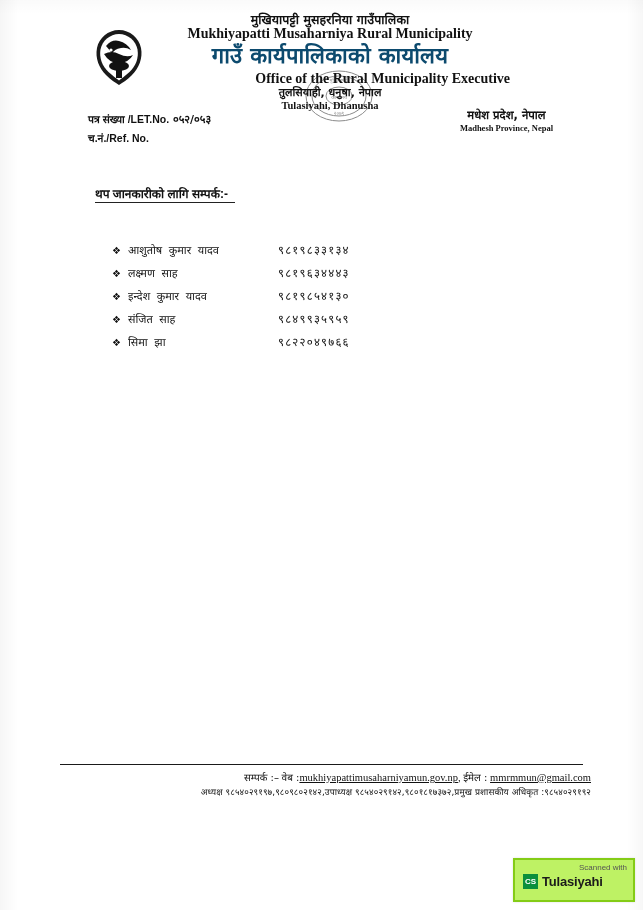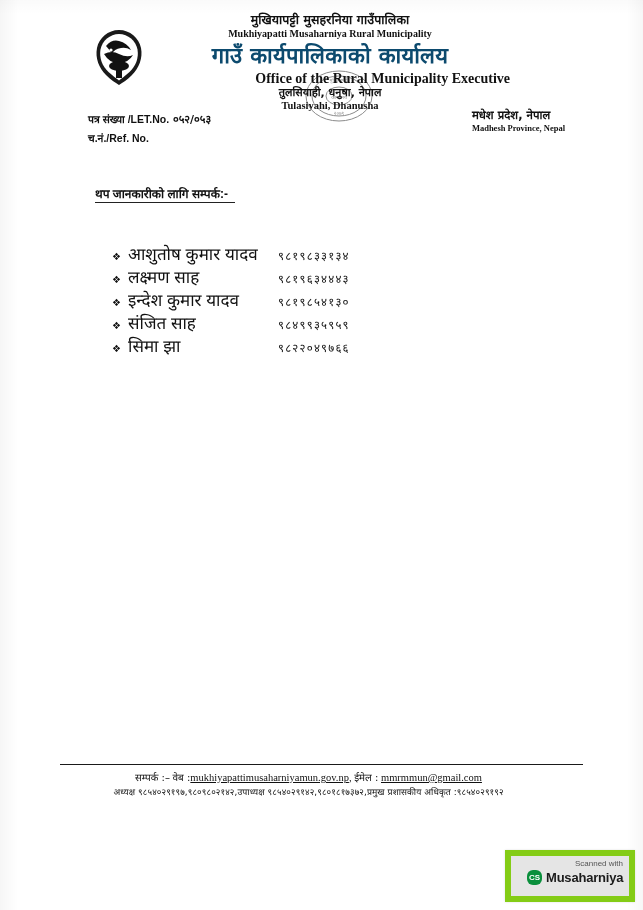--- a/index.html
+++ b/index.html
@@ -56,21 +56,21 @@
   .org-np {
     font-family: "DejaVu Sans", sans-serif;
     font-size: 12.5px;
     font-weight: bold;
     color: #111;
     letter-spacing: 0.1px;
     line-height: 15px;
   }
   .org-en {
     font-family: "Liberation Serif", serif;
-    font-size: 10px;
+    font-size: 14px;
     font-weight: bold;
     color: #111;
     line-height: 12px;
     margin-top: 1px;
   }
   .office-np {
     font-family: "DejaVu Sans", sans-serif;
     font-size: 22px;
     font-weight: bold;
     color: #0c4a6e;
@@ -122,23 +122,23 @@
     font-weight: bold;
     color: #111;
     line-height: 19px;
   }
   .ref-line span.latin {
     font-family: "Liberation Sans", sans-serif;
     font-size: 10.5px;
   }
   .province-block {
     position: absolute;
-    right: 78px;
+    right: 90px;
     top: 108px;
-    text-align: left;
+    text-align: center;
   }
   .province-np {
     font-family: "DejaVu Sans", sans-serif;
     font-size: 11.5px;
     font-weight: bold;
     color: #111;
     line-height: 15px;
   }
   .province-en {
     font-family: "Liberation Serif", serif;
@@ -180,22 +180,22 @@
   }
   .bullet {
     width: 16px;
     font-family: "DejaVu Sans", sans-serif;
     font-size: 10px;
     color: #111;
     line-height: 23px;
   }
   .c-name {
     width: 150px;
-    font-family: Liberation Sans, sans-serif;
-    font-size: 17px;
+    font-family: Liberation Mono, monospace;
+    font-size: 11px;
     color: #111;
     margin-top: 20px;
   }
   .c-phone {
     font-family: "DejaVu Sans", sans-serif;
     font-size: 11.5px;
     color: #111;
     letter-spacing: 1.2px;
   }
 
@@ -227,24 +227,24 @@
   .footer-rule {
     position: absolute;
     left: 60px;
     top: 764px;
     width: 523px;
     height: 1px;
     background: #1a1a1a;
   }
   .footer {
     position: absolute;
-    left: 47px;
+    left: 68px;
     top: 770px;
     width: 523px;
-    text-align: center;
+    text-align: right;
   }
   .footer-line1 {
     font-family: "Liberation Serif", serif;
     font-size: 10.5px;
     color: #111;
     line-height: 15px;
   }
   .footer-line1 .np {
     font-family: "DejaVu Sans", sans-serif;
     font-size: 10px;
@@ -260,22 +260,22 @@
     letter-spacing: 0.1px;
   }
 
   
   .cam {
     position: absolute;
     right: 8px;
     bottom: 8px;
     width: 118px;
     height: 40px;
-    background: #e5e5e5;
-    border: 6px solid #84cc16;
+    background: #bef264;
+    border: 2px solid #84cc16;
     box-shadow: 0 0 2px rgba(0,0,0,0.12);
   }
   .cam-top {
     font-family: "Liberation Sans", sans-serif;
     font-size: 8px;
     color: #555;
     text-align: right;
     padding: 3px 6px 0 0;
     line-height: 10px;
   }
@@ -289,22 +289,21 @@
     width: 15px;
     height: 15px;
     background: #0a8f3c;
     color: #fff;
     font-family: "Liberation Sans", sans-serif;
     font-size: 8px;
     font-weight: bold;
     display: flex;
     align-items: center;
     justify-content: center;
-    border-radius: 6px;
-    margin-left: 8px;
+    border-radius: 0;
   }
   .cam-name {
     font-family: "Liberation Sans", sans-serif;
     font-size: 13px;
     font-weight: bold;
     color: #1b1b1b;
     letter-spacing: -0.2px;
   }
 </style>
 </head>
@@ -409,16 +408,16 @@
       <span class="np">वेब :</span><u>mukhiyapattimusaharniyamun.gov.np</u>,
       <span class="np">ईमेल :</span> <u>mmrmmun@gmail.com</u>
     </div>
     <div class="footer-line2">अध्यक्ष ९८५४०२९१९७,९८०९८०२१४२,उपाध्यक्ष ९८५४०२९१४२,९८०१८१७३७२,प्रमुख प्रशासकीय अधिकृत :९८५४०२९१९२</div>
   </div>
 
   <div class="cam">
     <div class="cam-top">Scanned with</div>
     <div class="cam-bottom">
       <span class="cam-logo">CS</span>
-      <span class="cam-name">Musaharniya</span>
+      <span class="cam-name">Tulasiyahi</span>
     </div>
   </div>
 </div>
 
 </body></html>

